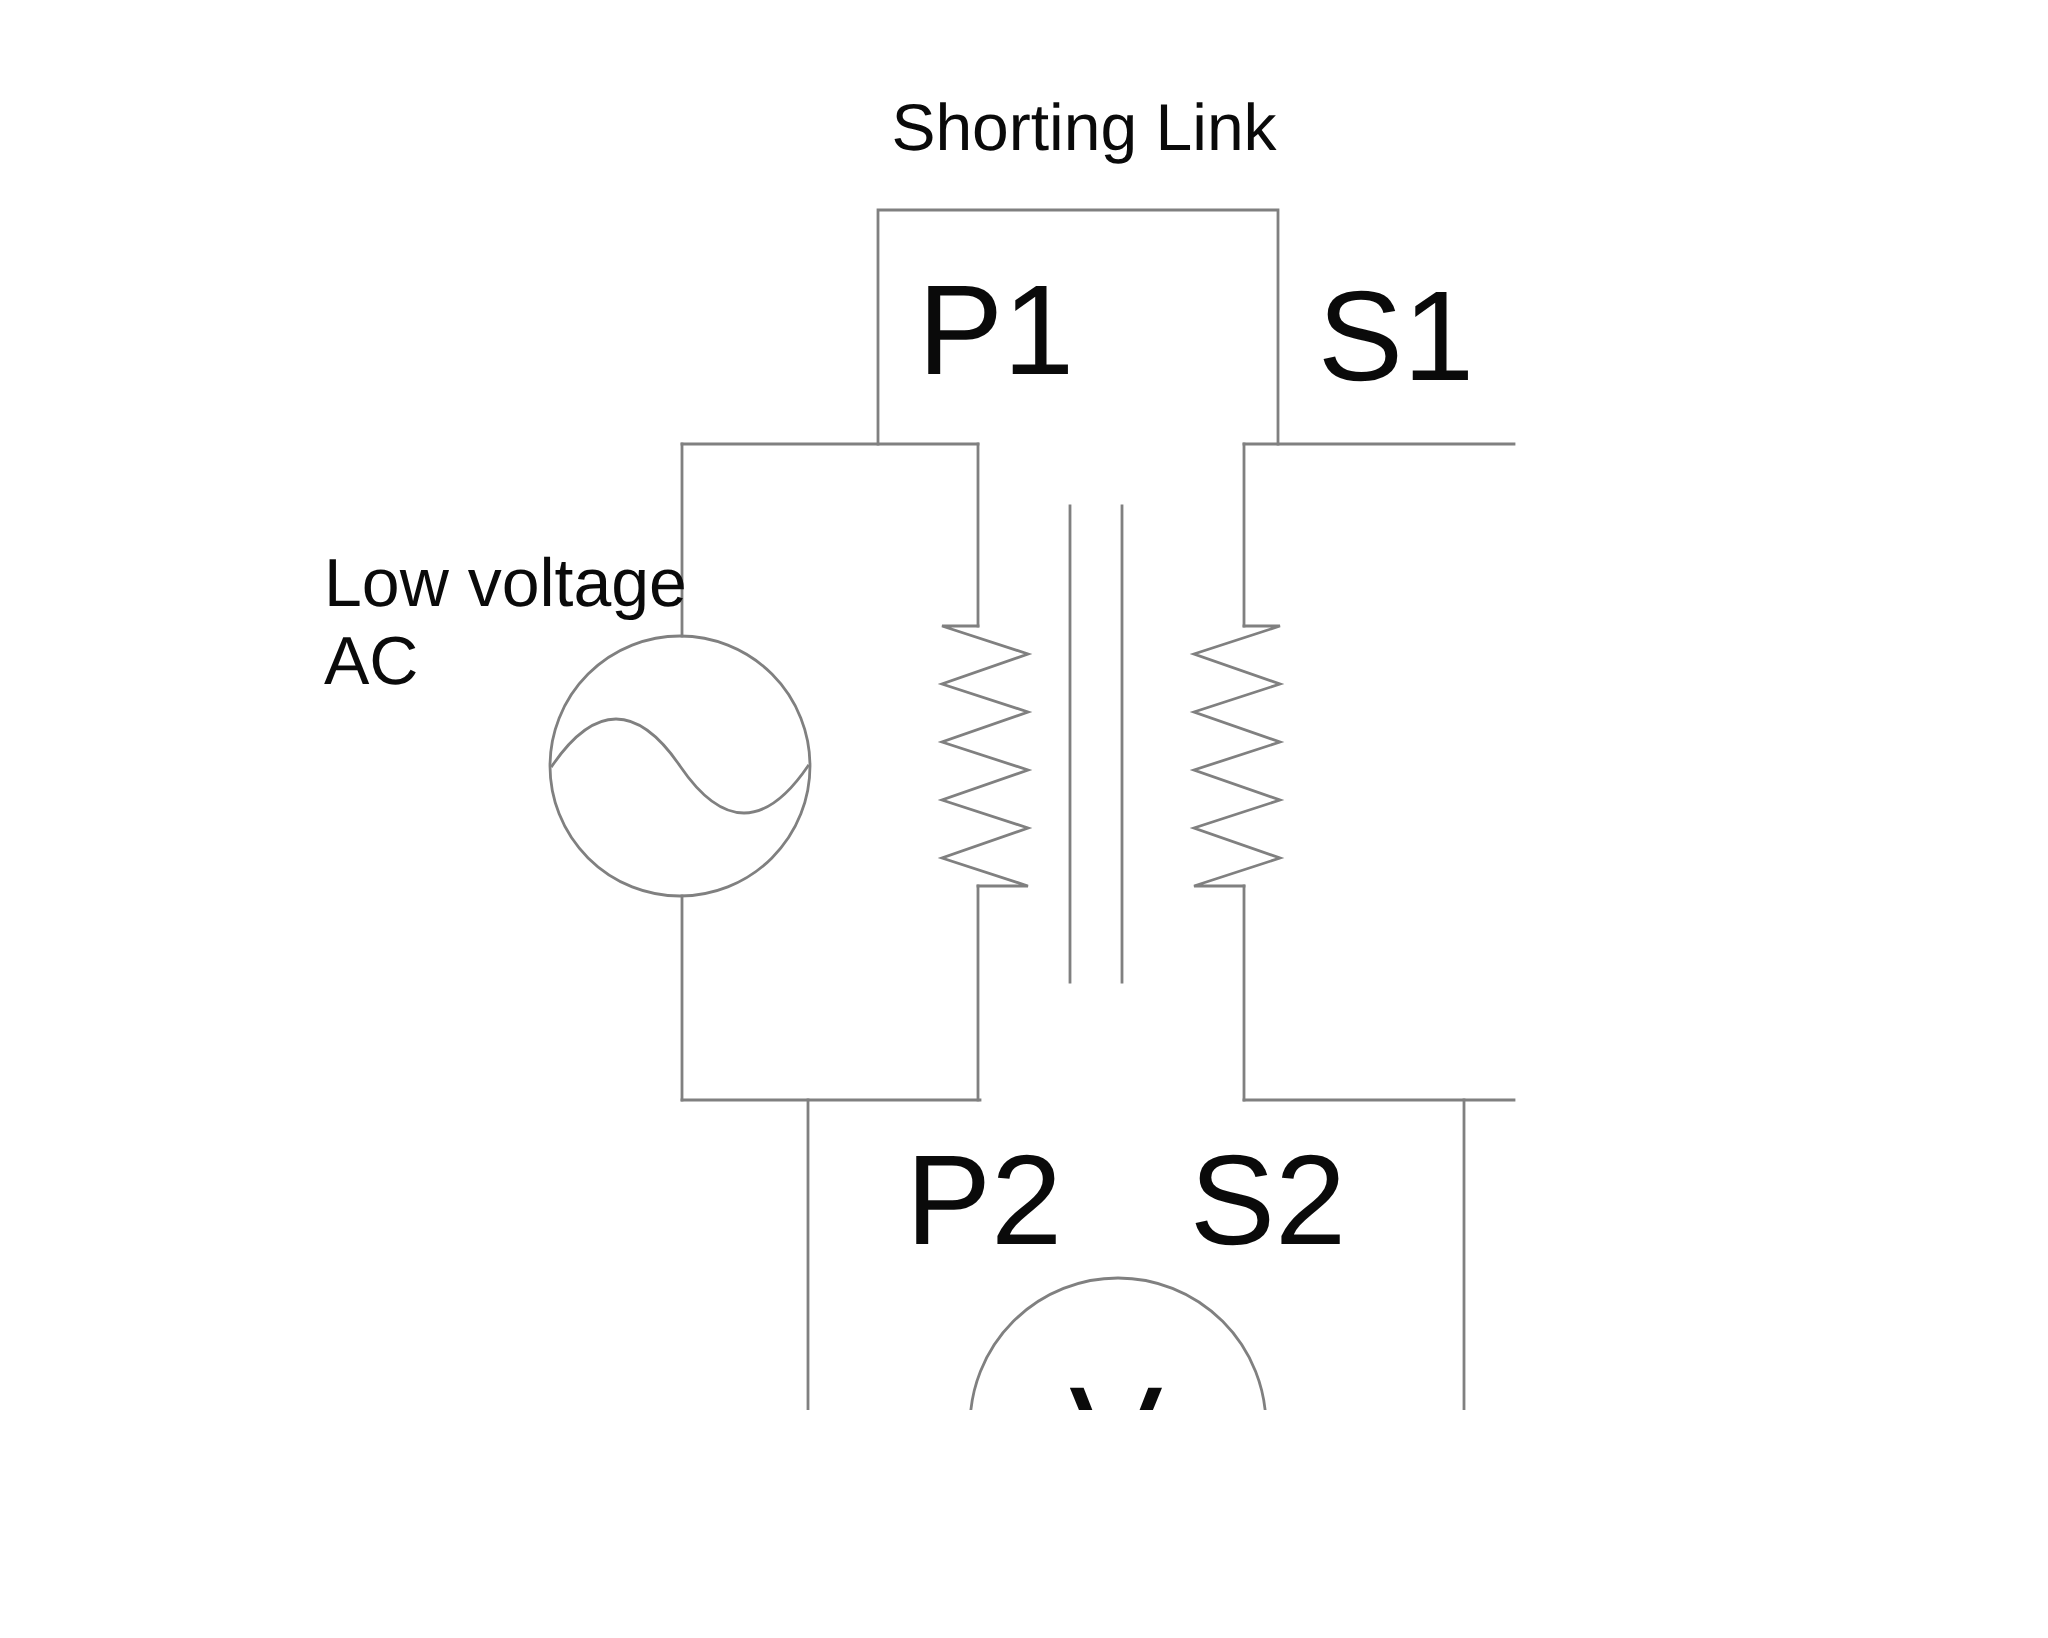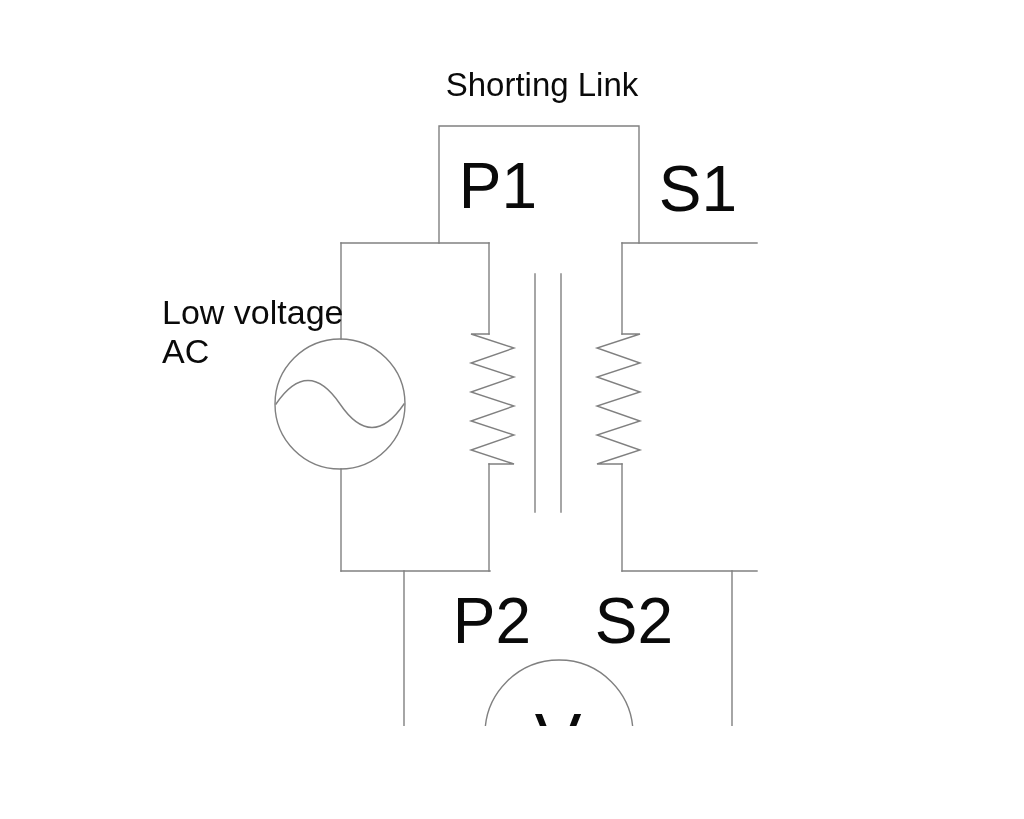--- a/index.html
+++ b/index.html
@@ -6,21 +6,20 @@
     margin: 0;
     padding: 0;
     background: #ffffff;
   }
   .canvas {
     position: relative;
     width: 1024px;
     height: 705px;
     background: #ffffff;
     overflow: hidden;
-    margin-top: 21px;
   }
   svg {
     display: block;
   }
   svg text {
     font-family: "Liberation Sans", "DejaVu Sans", sans-serif;
   }
   .label-lg { font-size: 64px; }
   .label-md { font-size: 34px; }
   .label-sm { font-size: 33px; }

